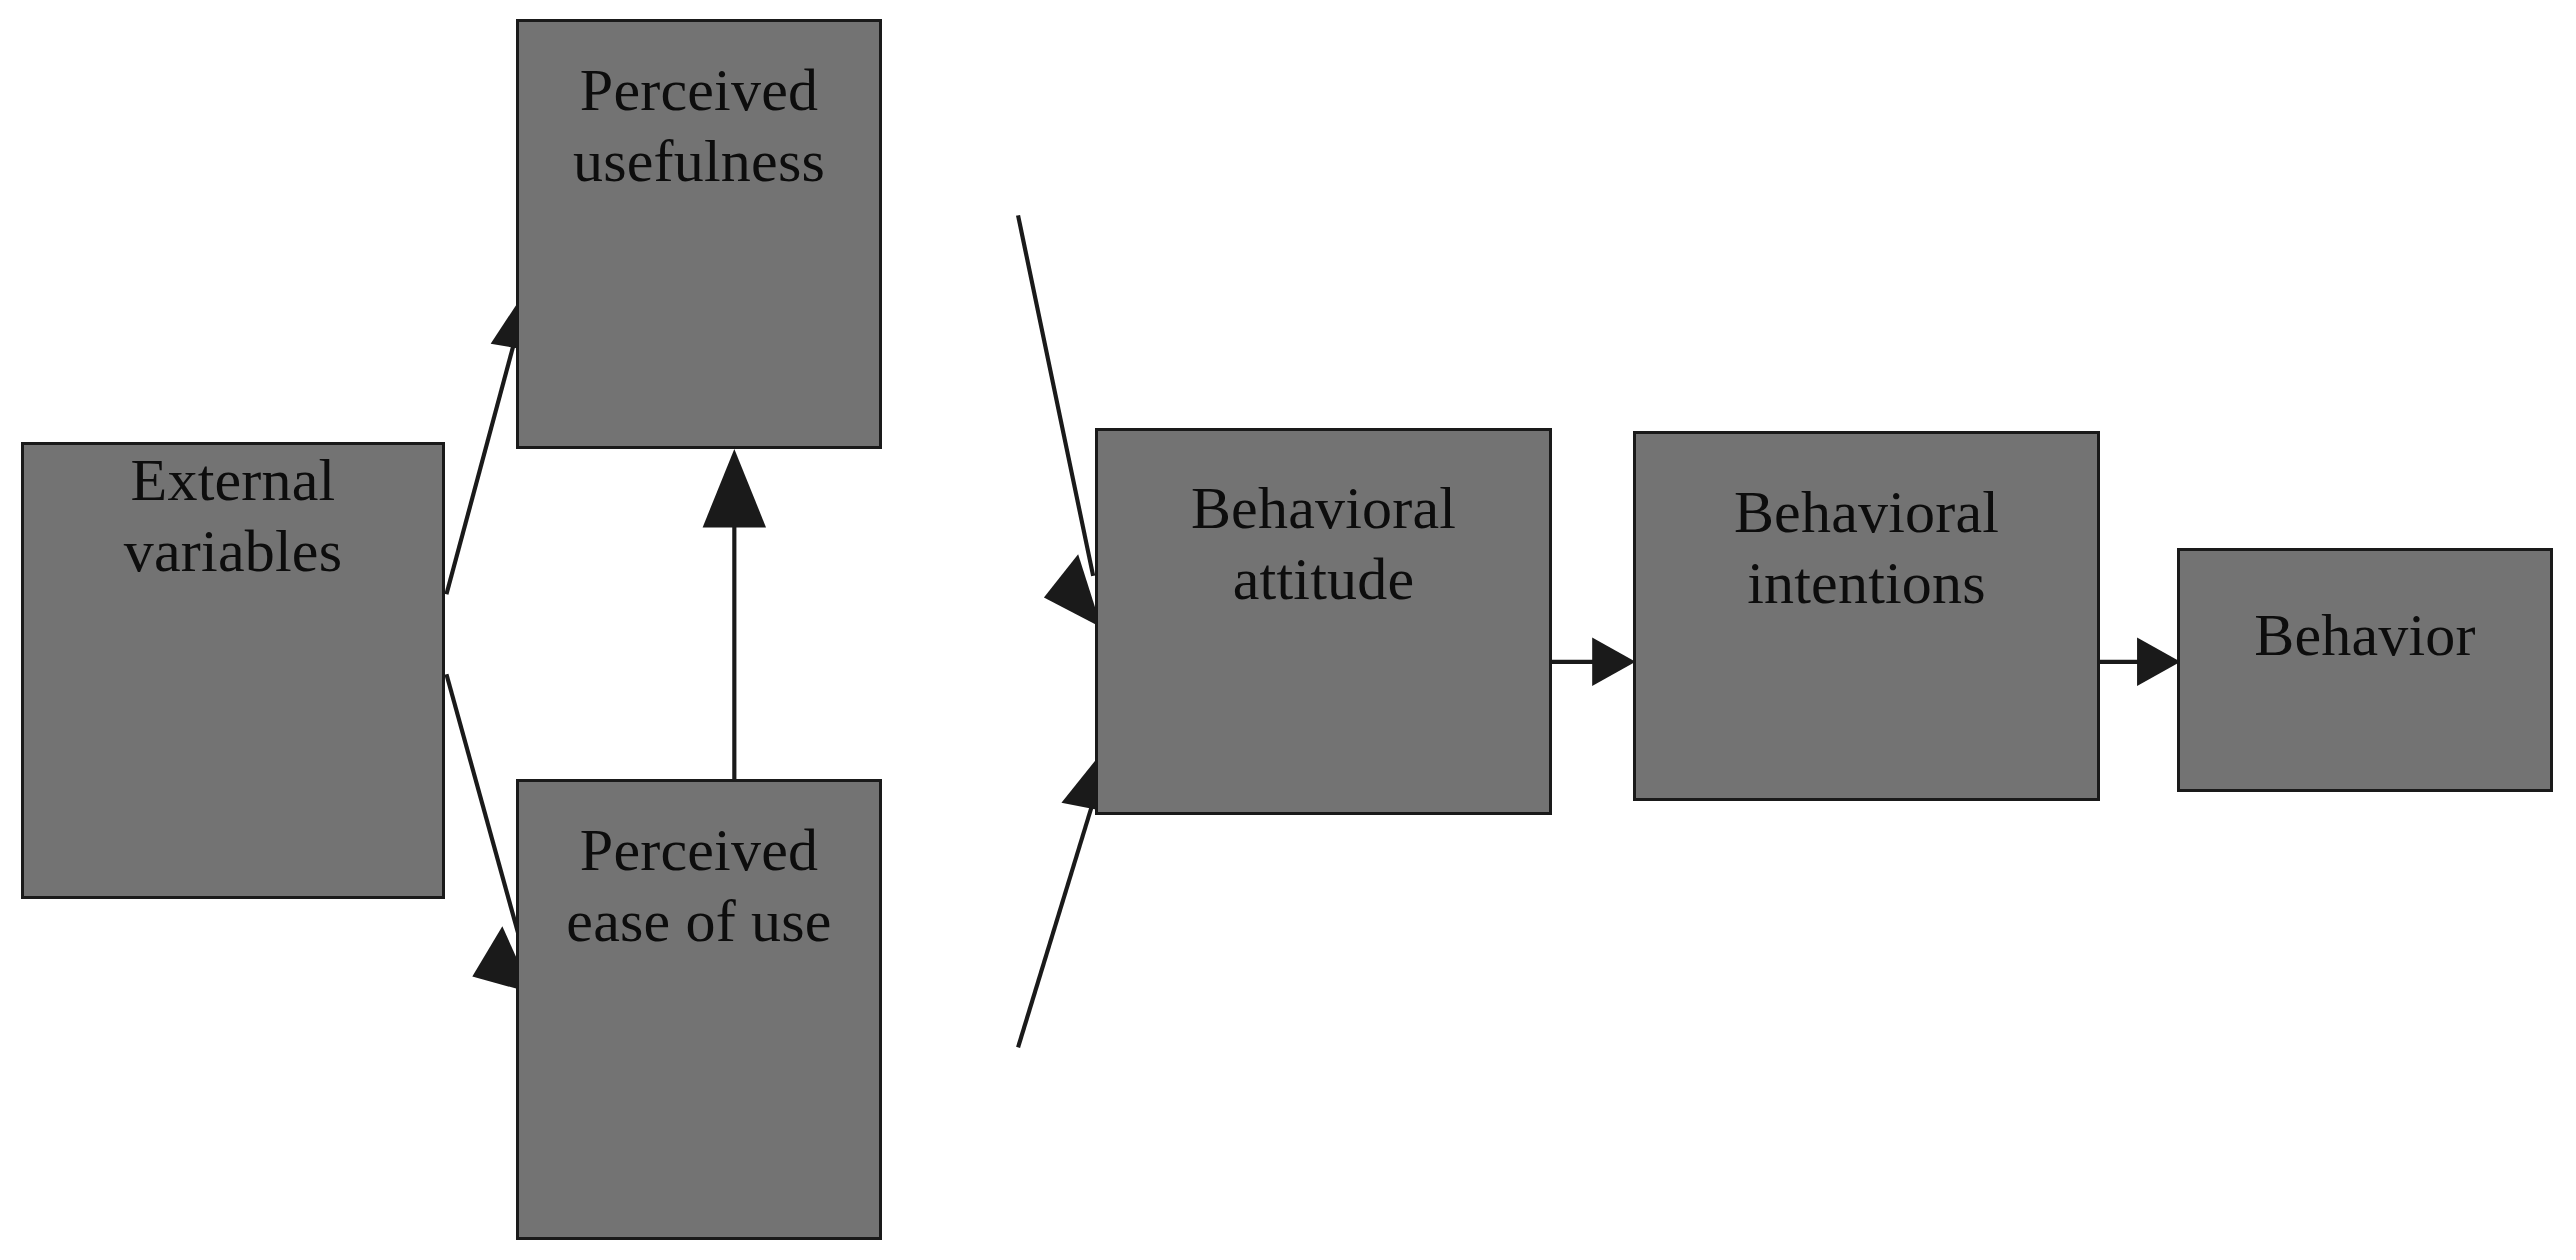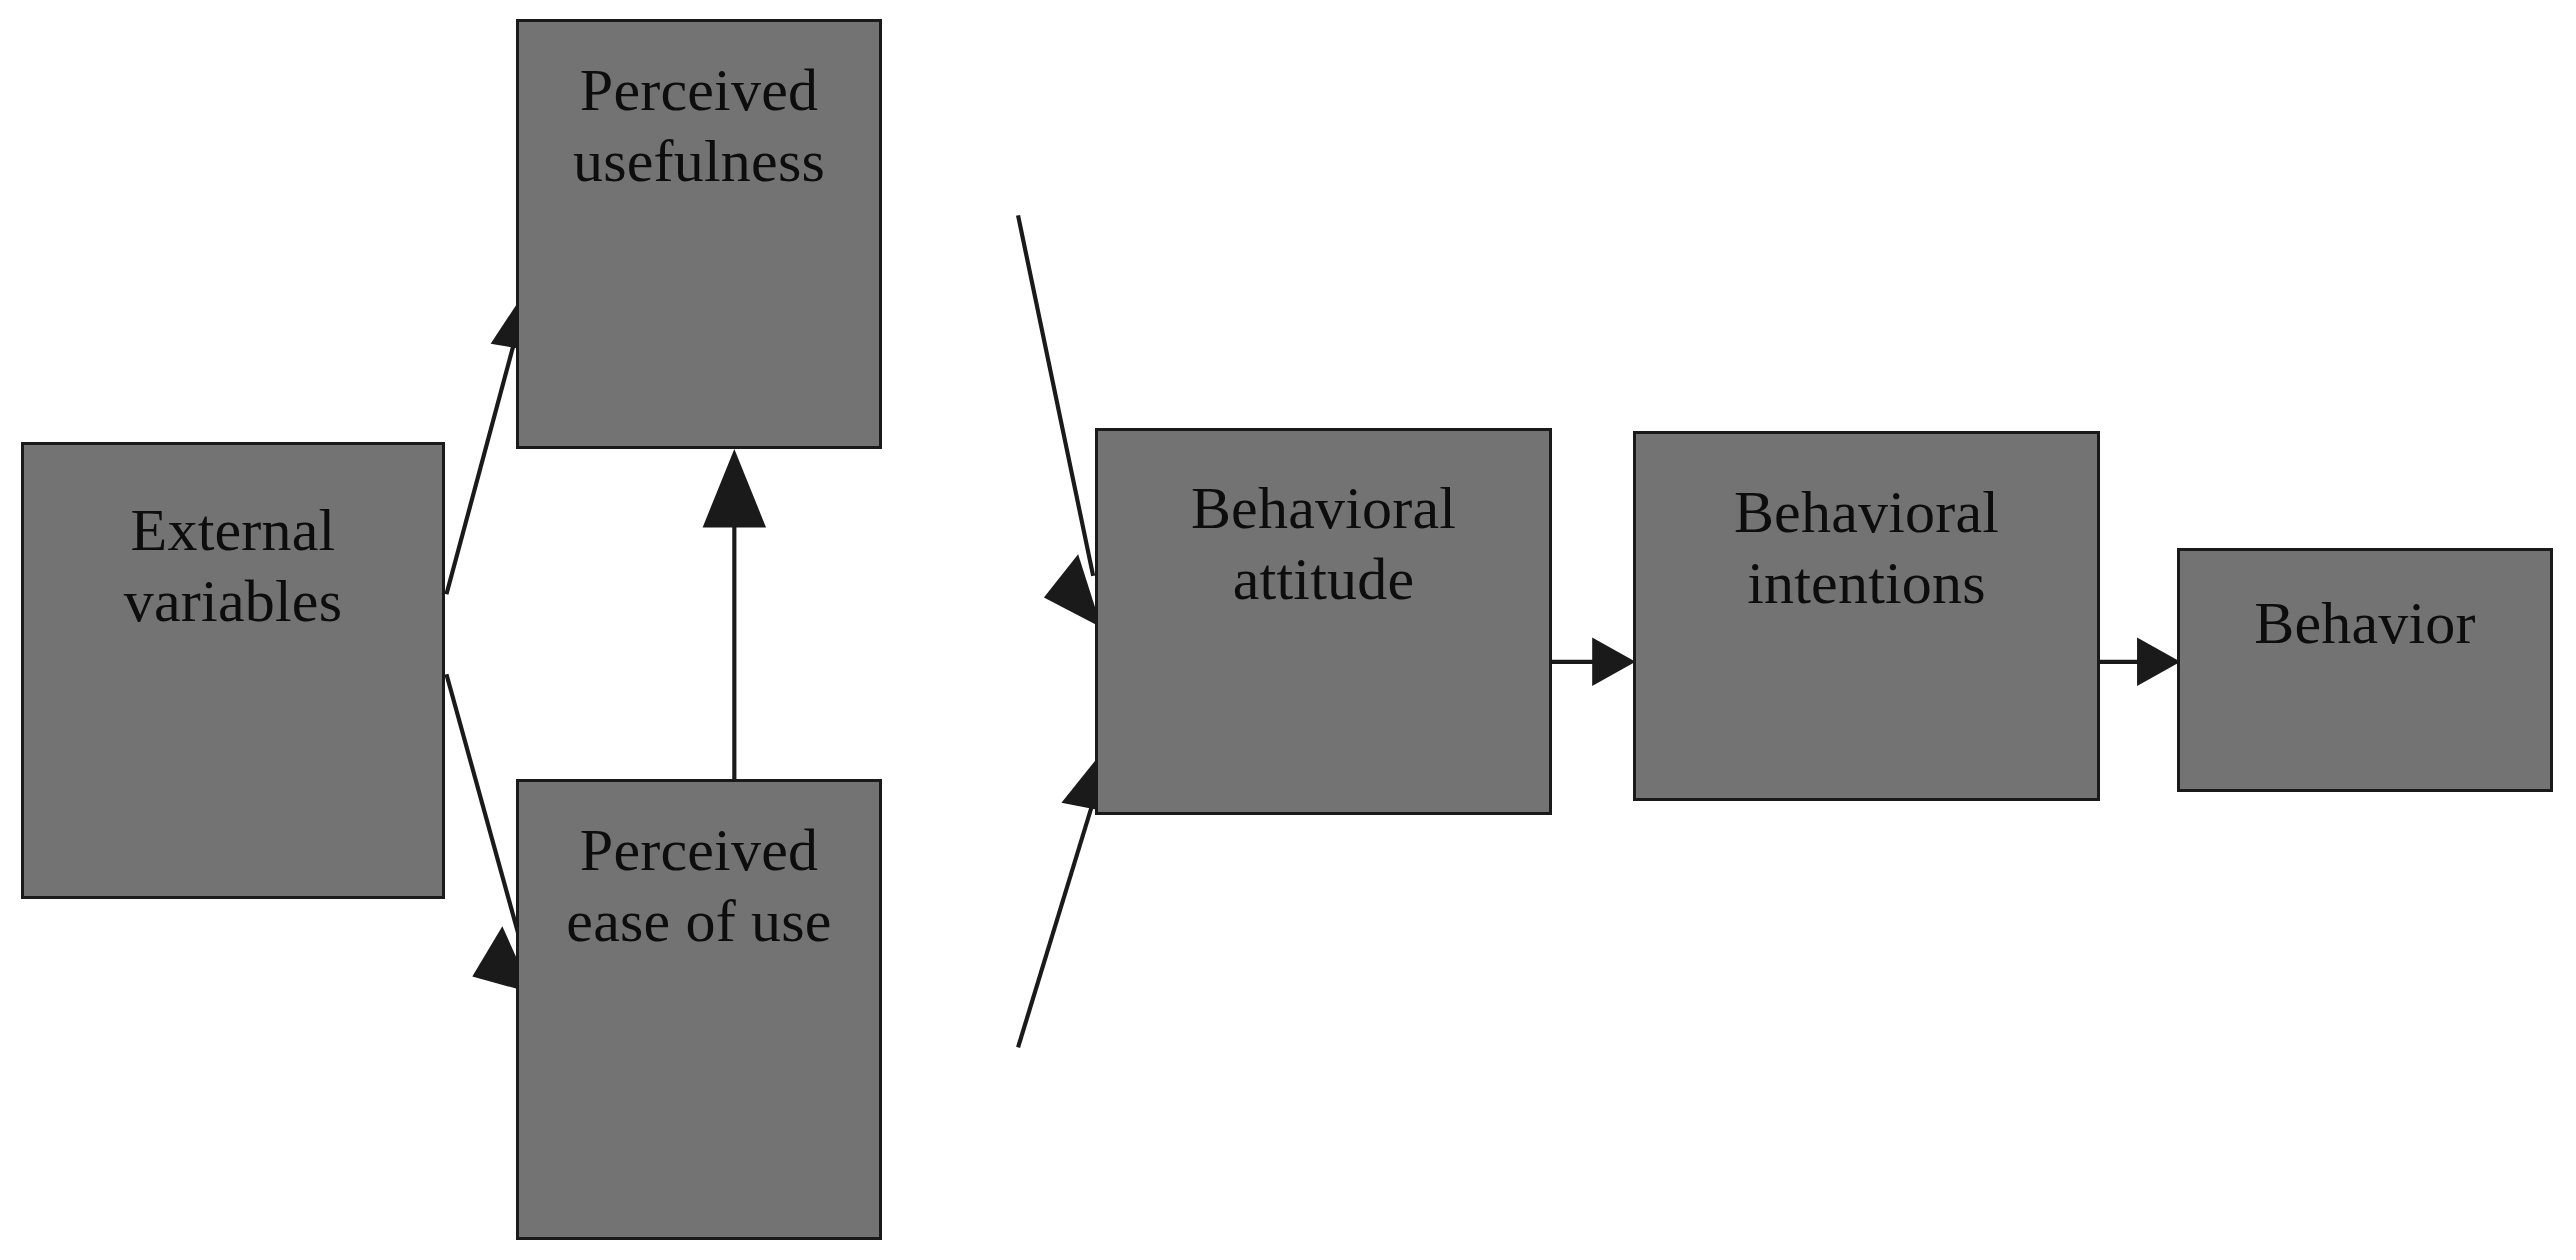--- a/index.html
+++ b/index.html
@@ -83,21 +83,21 @@
       <polygon points="1960,793 1908,822 1908,764" fill="#1a1a1a"></polygon>
     </g>
 
     <g>
       <line x1="2515" y1="793" x2="2578" y2="793" stroke="#1a1a1a" stroke-width="5"></line>
       <polygon points="2613,793 2561,822 2561,764" fill="#1a1a1a"></polygon>
     </g>
   </svg>
 
   <div class="node-box" style="left:21px; top:442px; width:424px; height:457px;">
-    <div class="node-label" style="font-size:60px; margin-top:50px;">External
+    <div class="node-label" style="font-size:60px; ">External
 variables</div>
   </div>
 
   <div class="node-box" style="left:516px; top:19px; width:366px; height:430px;">
     <div class="node-label" style="font-size:60px; margin-top:33px;">Perceived
 usefulness</div>
   </div>
 
   <div class="node-box" style="left:516px; top:779px; width:366px; height:461px;">
     <div class="node-label" style="font-size:60px; margin-top:33px;">Perceived
@@ -108,17 +108,17 @@
     <div class="node-label" style="font-size:60px; margin-top:42px;">Behavioral
 attitude</div>
   </div>
 
   <div class="node-box" style="left:1633px; top:431px; width:467px; height:370px;">
     <div class="node-label" style="font-size:60px; margin-top:43px;">Behavioral
 intentions</div>
   </div>
 
   <div class="node-box" style="left:2177px; top:548px; width:376px; height:244px;">
-    <div class="node-label" style="font-size:60px; margin-top:37px;">Behavior</div>
+    <div class="node-label" style="font-size:60px; margin-top:49px;">Behavior</div>
   </div>
 
 </div>
 
 
 </body></html>

